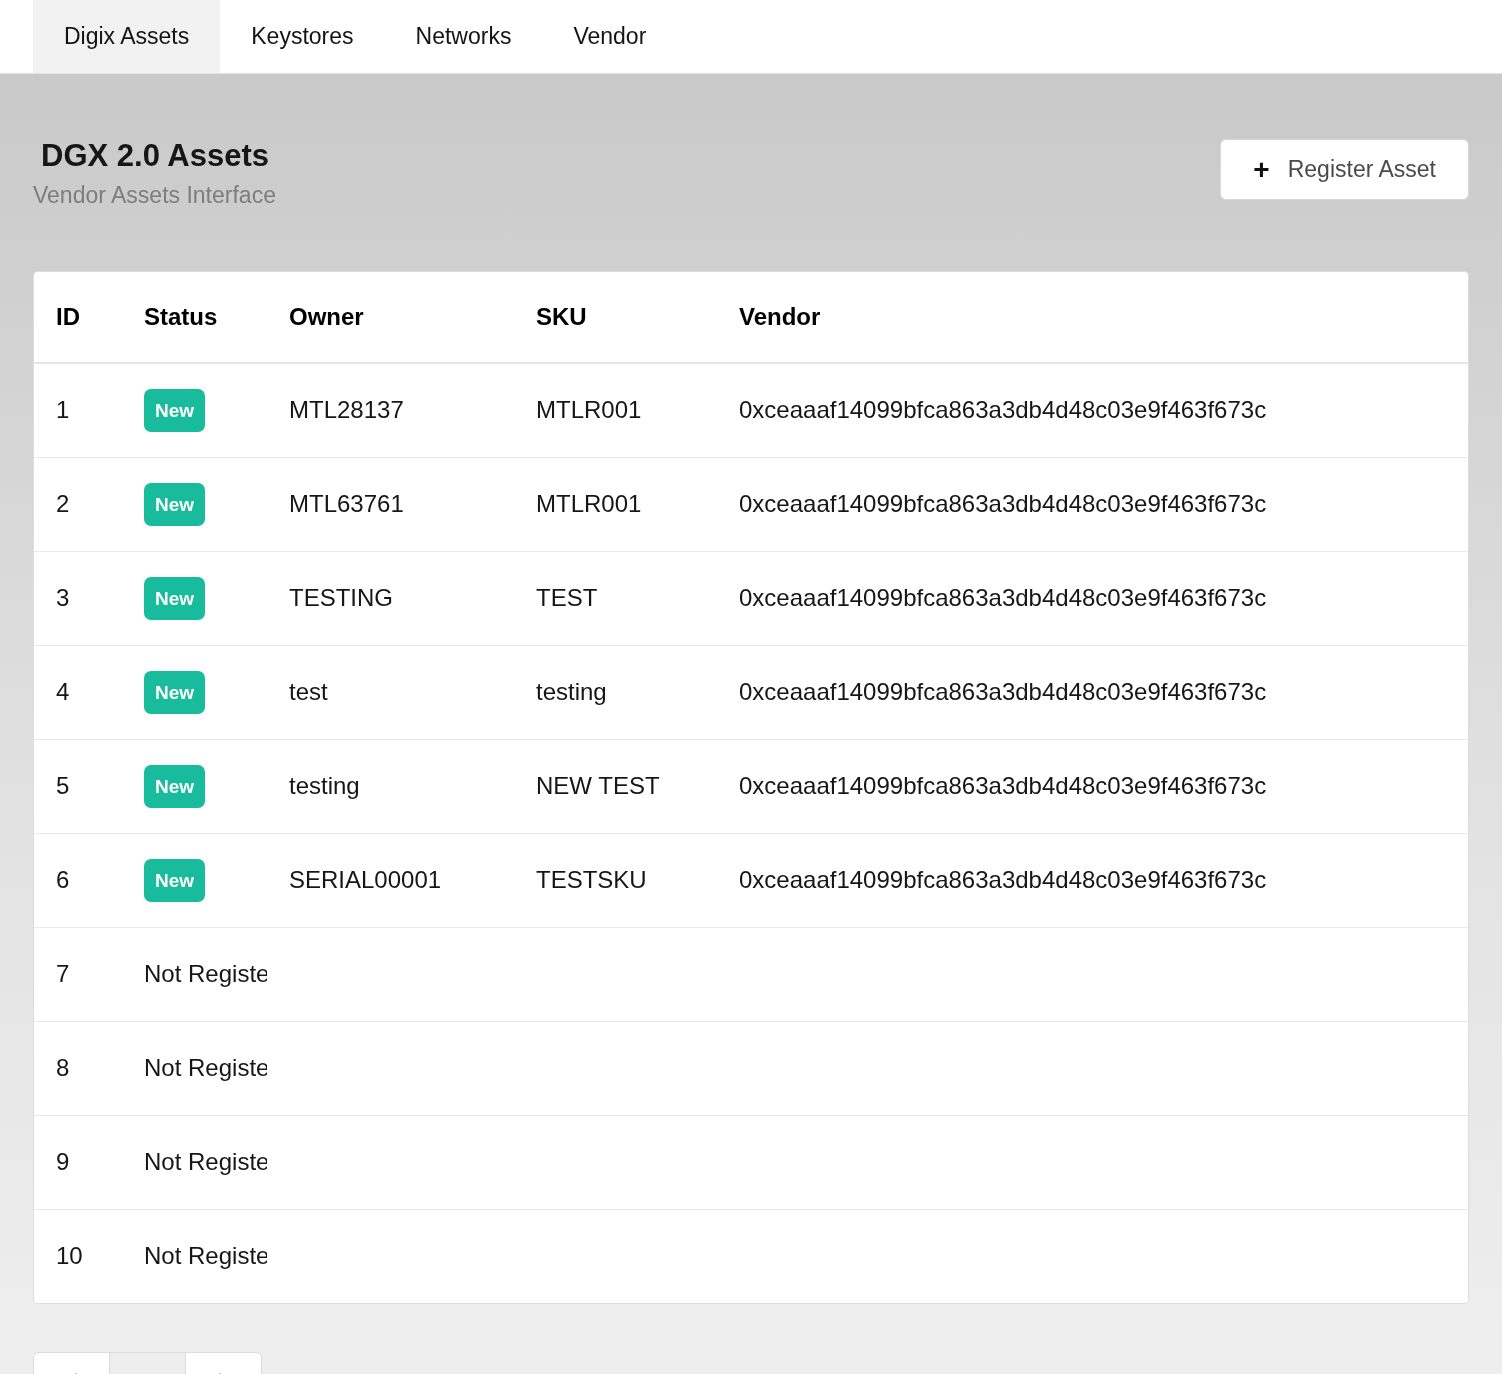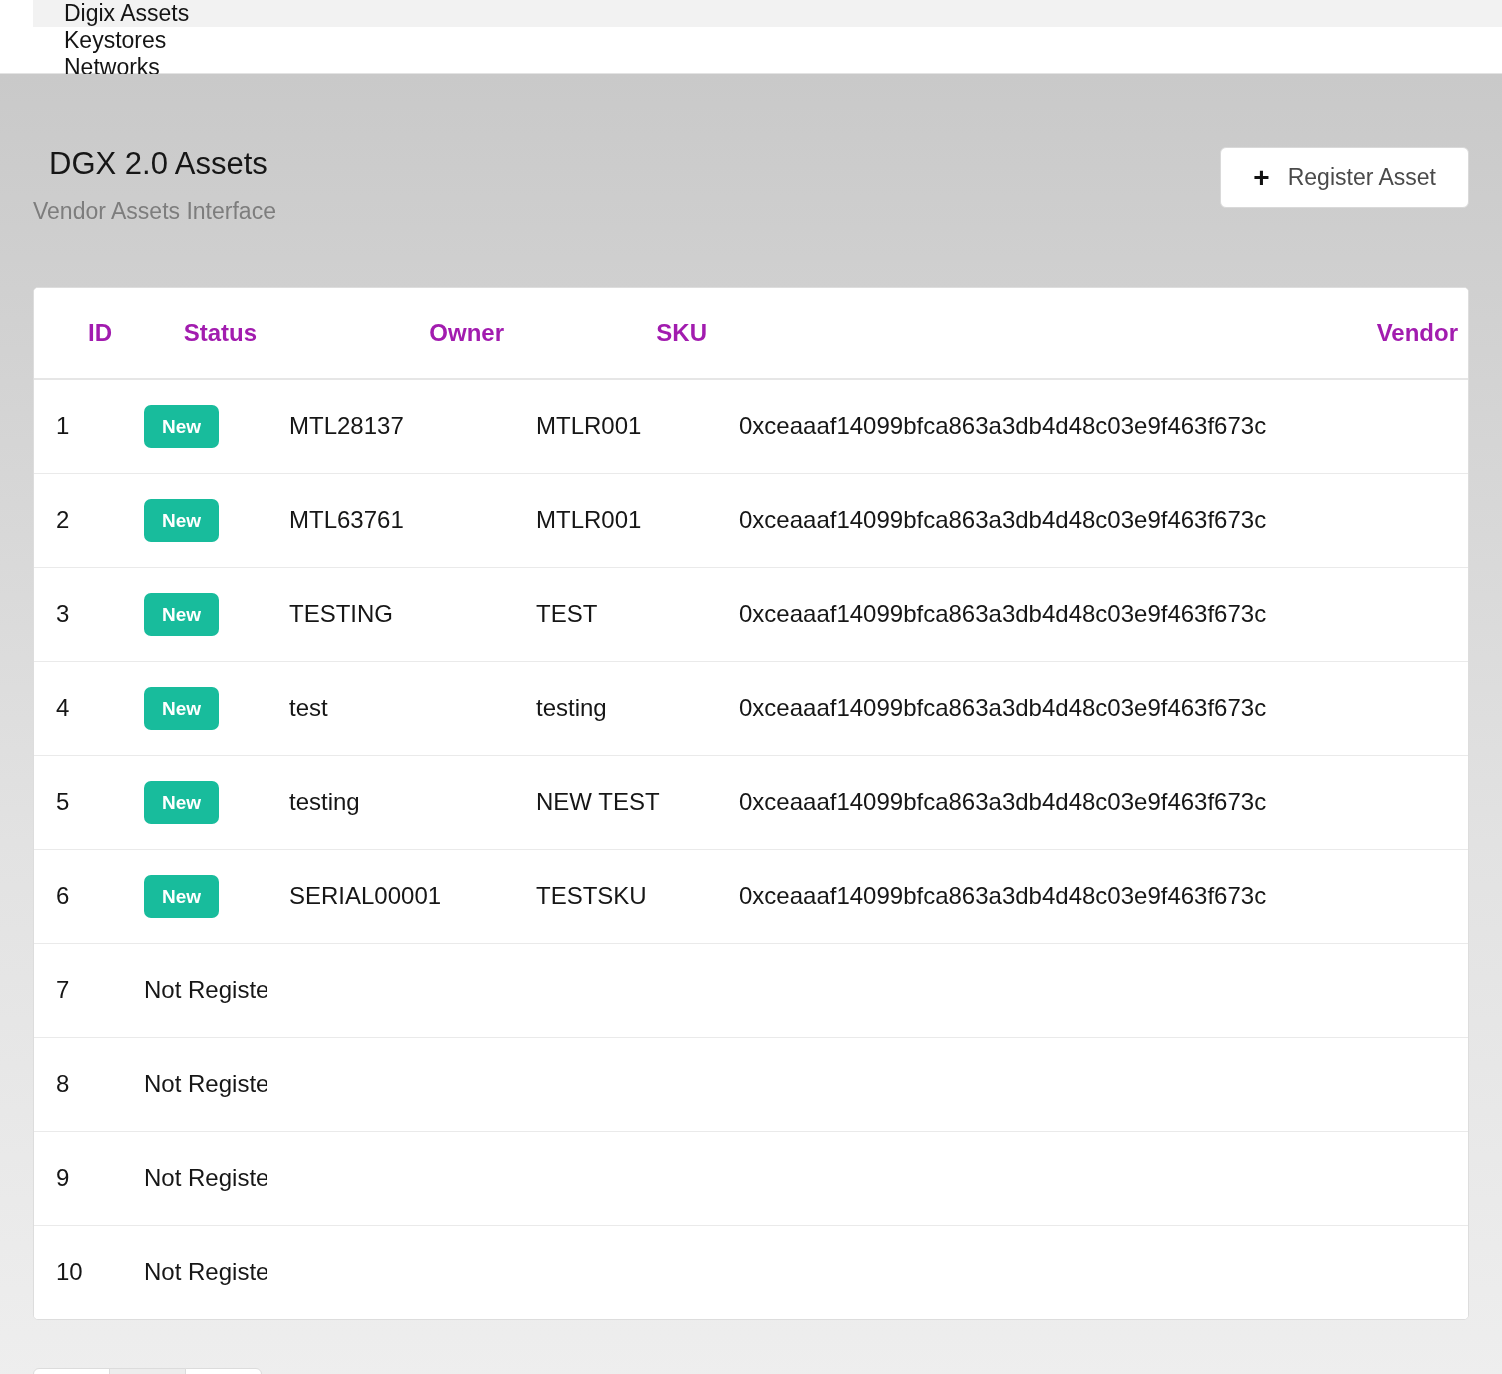--- a/index.html
+++ b/index.html
@@ -7,69 +7,69 @@
   body {
     font-family: "Liberation Sans", sans-serif;
     color:#1c1c1c;
     background:#f0f0f0;
   }
   .page { width:1502px; min-height:1374px; display:flex; flex-direction:column; background:#fff; }
 
   
   .tab-bar {
     display:flex; align-items:stretch; height:74px;
-    background:#fff; border-bottom:1px solid #e3e3e3; padding-left:33px;flex-direction:column;
+    background:#fff; border-bottom:1px solid #e3e3e3; padding-left:33px;
   }
   .tab {
     display:flex; align-items:center; padding:0 31px;
     font-size:23px; color:#141414; cursor:pointer; white-space:nowrap;
   }
   .tab.active { background:#f2f2f2; }
 
   
   .content {
     flex:1;
     background:linear-gradient(180deg, #c9c9c9 0%, #e2e2e2 55%, #f0f0f0 100%);
     padding:56px 33px 40px 33px;
   }
 
   .header-row { display:flex; justify-content:space-between; align-items:center; }
-  .page-title { font-size:31px; font-weight:normal; margin:16px; color:#161616; }
+  .page-title { font-size:31px; font-weight:bold; margin:8px; color:#161616; }
   .page-subtitle { font-size:23px; color:#7d7d7d; margin:7px 0 0 0; }
 
   .register-btn {
     display:inline-flex; align-items:center; gap:18px;
     background:#fff; border:1px solid #d9d9d9; border-radius:6px;
     padding:0 32px; height:61px; font-size:23px; color:#4a4a4a;
     cursor:pointer; font-family:inherit;
   }
   .plus-icon { font-size:28px; font-weight:bold; color:#111; line-height:1; }
 
   
   .table-card {
     margin-top:62px; background:#fff;
     border:1px solid #dddddd; border-radius:5px; overflow:hidden;
   }
   table { width:100%; border-collapse:collapse; table-layout:fixed; }
   col.c-id { width:88px; } col.c-status { width:145px; }
   col.c-serial { width:247px; } col.c-sku { width:203px; } col.c-owner { width:auto; }
   th {
-    text-align:right; font-size:24px; font-weight:bold;
-    padding:31px 10px 31px 22px; color:#a21caf;
+    text-align:left; font-size:24px; font-weight:bold;
+    padding:31px 10px 31px 22px; color:#000000;
     border-bottom:2px solid #e6e6e6; background:#fff;
   }
   td {
     font-size:24px; padding:0 10px 0 22px; height:94px;
     border-top:1px solid #eaeaea; color:#161616; background:#fff;
     overflow:hidden; white-space:nowrap;
   }
   tbody tr:first-child td { border-top:none; }
   .badge {
     display:inline-block; background:var(--badge-color, #18bc9c); color:#fff;
-    font-weight:bold; font-size:19px; padding:12px 18px;
+    font-weight:bold; font-size:19px; padding:12px 11px;
     border-radius:7px; line-height:1;
   }
 
   
   .pagination { display:flex; margin-top:48px; }
   .page-btn {
     min-width:77px; height:62px; display:flex; align-items:center; justify-content:center;
     background:#fff; border:1px solid #dcdcdc; margin-left:-1px;
     font-size:24px; color:#161616; cursor:pointer; font-family:inherit;
   }

